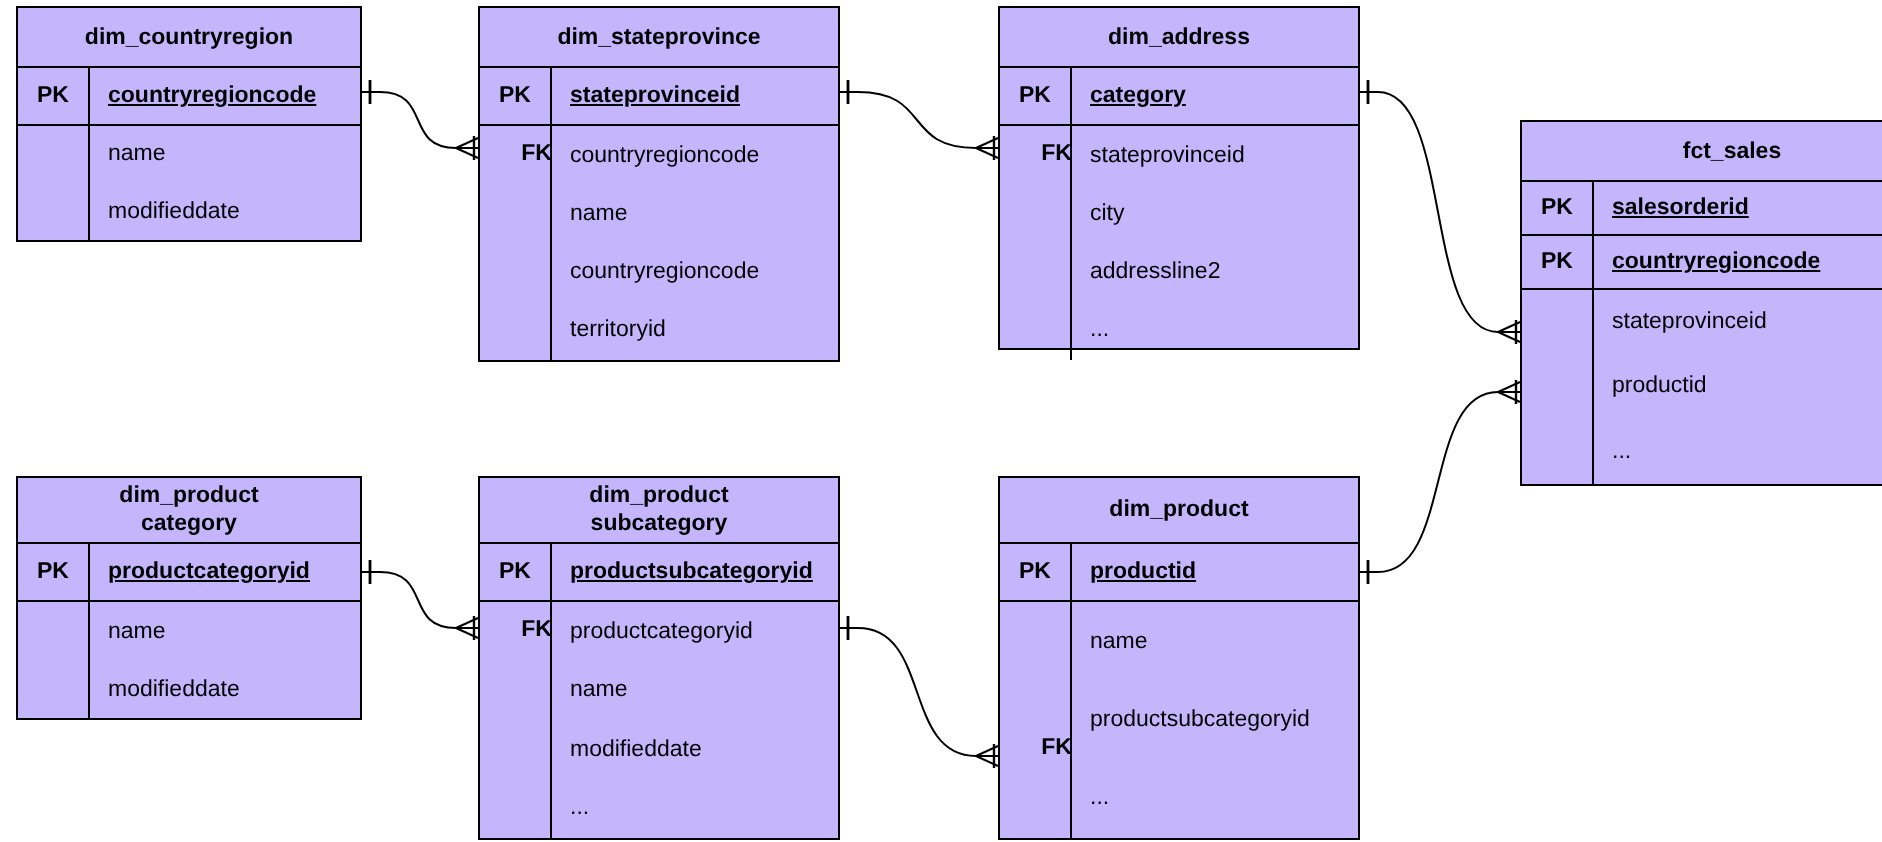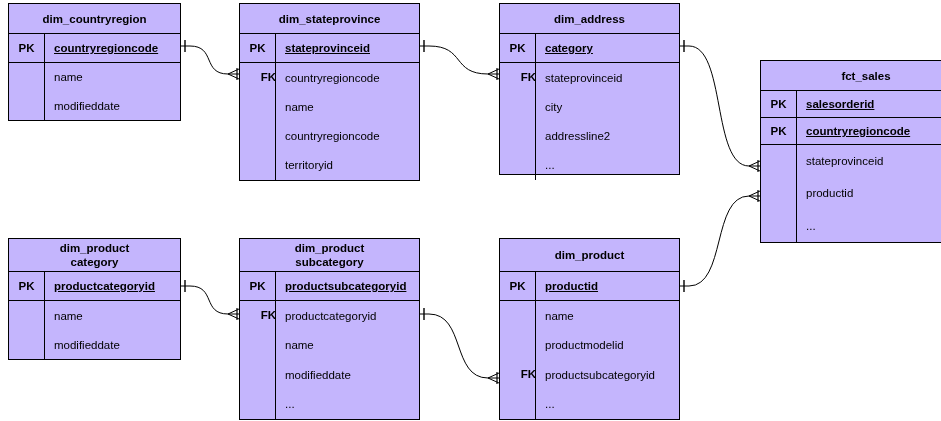--- a/index.html
+++ b/index.html
@@ -324,23 +324,20 @@
       </div>
       <div class="attrblock" style="height: 118px;">
         <div class="keycol">
           <div class="fkmark" style="top: 59px; height: 29.5px; line-height: 29.5px;">FK</div>
         </div>
         <div class="attrcol">
           <div class="row">
             <div class="attrcell">name</div>
           </div>
           <div class="row">
-            <div class="attrcell">productmodelid</div>
-          </div>
-          <div class="row">
             <div class="attrcell">productsubcategoryid</div>
           </div>
           <div class="row">
             <div class="attrcell">...</div>
           </div>
         </div>
       </div>
     </div>
   </div>
 

